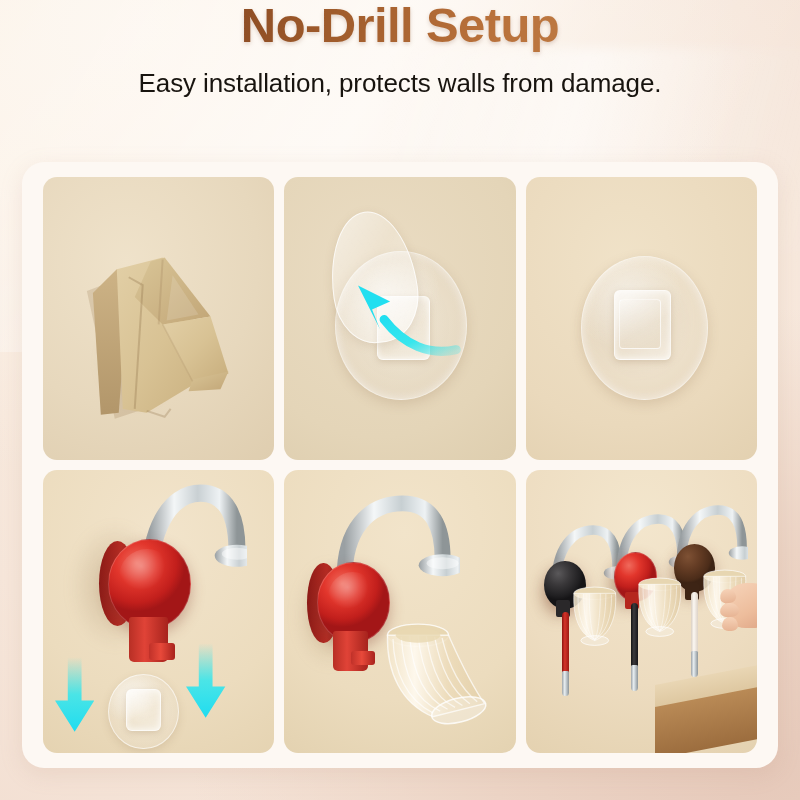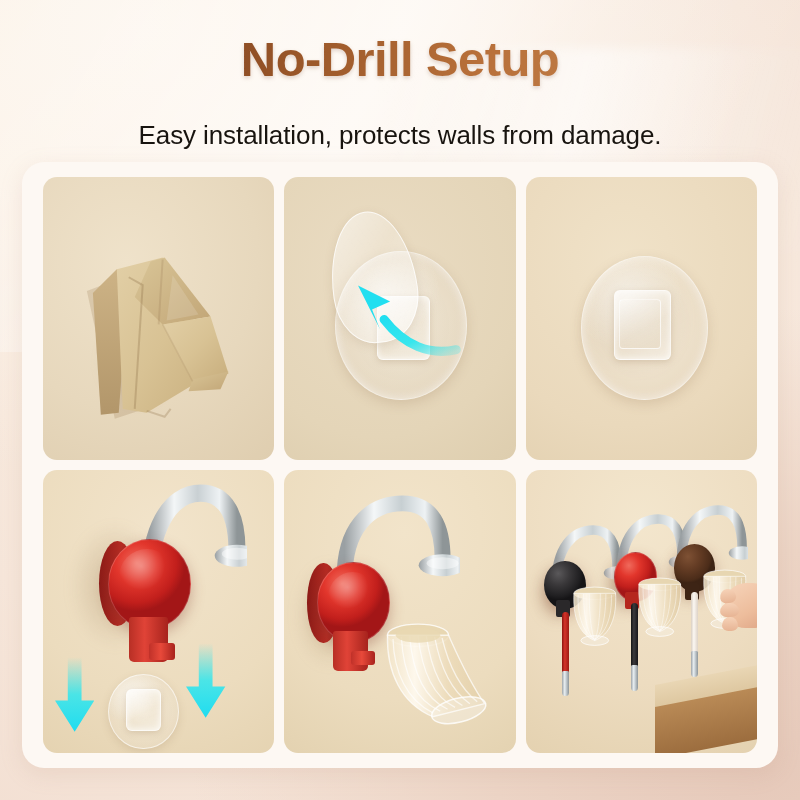--- a/index.html
+++ b/index.html
@@ -60,41 +60,40 @@
   .header {
     position: absolute;
     left: 0;
     top: 0;
     width: 800px;
     text-align: center;
     z-index: 5;
   }
   .title {
     margin: 0;
-    padding-top: 34px;
     font-size: 49px;
     font-weight: 800;
     letter-spacing: -0.6px;
     line-height: 1.06;
     background: linear-gradient(95deg,
         #6b3418 0%,
         #7a3d1c 16%,
         #a05c2c 42%,
         #b8703a 60%,
         #c07d46 78%,
         #c98a52 100%);
     -webkit-background-clip: text;
     background-clip: text;
     color: transparent;
     -webkit-text-fill-color: transparent;
     text-shadow: none;
     filter: drop-shadow(0 2px 2px rgba(120,70,40,0.22));
   }
   .subtitle {
-    margin: 18px;
+    margin: 0;
     padding-top: 16px;
     font-size: 26px;
     font-weight: 400;
     letter-spacing: -0.1px;
     color: #18140f;
   }
 
   
   .card {
     position: absolute;

